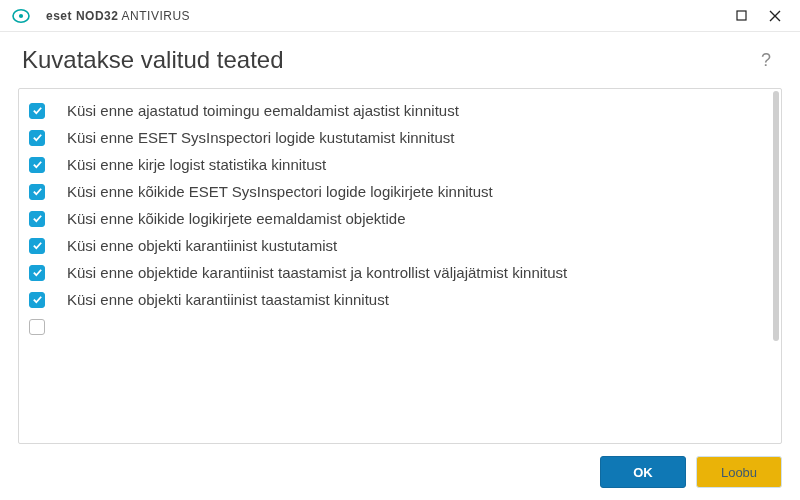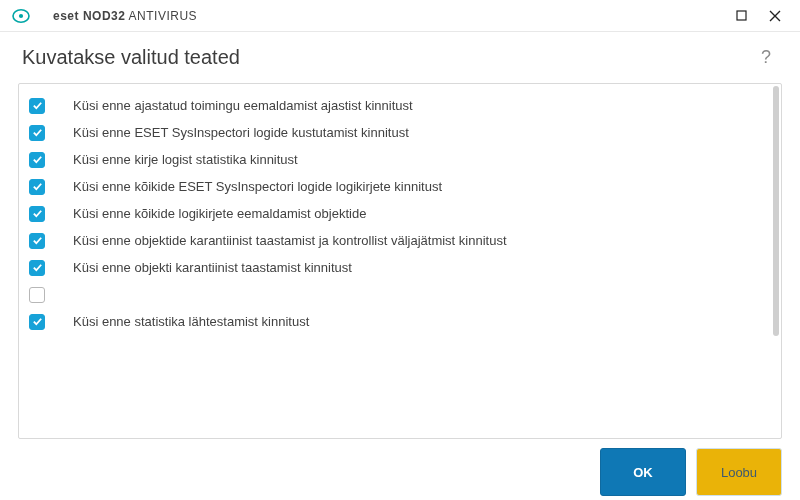--- a/index.html
+++ b/index.html
@@ -14,21 +14,21 @@
   .titlebar {
     display: flex;
     align-items: center;
     height: 32px;
     padding: 0 8px 0 12px;
     border-bottom: 1px solid #e8e8e8;
   }
   .brand {
     display: flex;
     align-items: flex-end;
-    gap: 13px;
+    gap: 6px;
   }
   .brand-logo {
     width: 28px; height: 14px;
     display: inline-flex;
     align-items: center; justify-content: center;
   }
   .brand-text { font-size: 12px; color: #444; letter-spacing: .5px; }
   .brand-text .bold { font-weight: 700; }
   .titlebar-spacer { flex: 1; }
   .win-btn {
@@ -37,21 +37,21 @@
     color: #222;
   }
   .win-btn svg { display: block; }
 
   .header {
     display: flex;
     align-items: center;
     padding: 14px 22px 10px 22px;
   }
   .header h1 {
-    font-size: 20px;
+    font-size: 24px;
     font-weight: 400;
     color: #3d3d3d;
   }
   .header-spacer { flex: 1; }
   .help-btn { color: #8a8a8a; font-size: 18px; width: 24px; text-align: center; }
 
   .list-wrap {
     margin: 4px 18px 0 18px;
     border: 1px solid #d9d9d9;
     border-radius: 2px;
@@ -74,23 +74,23 @@
     position: absolute;
     top: 0; left: 0;
     width: 6px;
     height: 250px;
     background: #cfcfcf;
     border-radius: 3px;
   }
   .row {
     display: flex;
     align-items: center;
-    gap: 28px;
+    gap: 22px;
     padding: 4px 4px 4px 4px;
-    font-size: 13px;
+    font-size: 15px;
     color: #424242;
     min-height: 27px;
   }
   .cb {
     width: 16px; height: 16px;
     border: 1px solid #b7b7b7;
     border-radius: 3px;
     display: inline-flex; align-items: center; justify-content: center;
     flex-shrink: 0;
     background: #fff;
@@ -107,21 +107,21 @@
     bottom: 0; left: 0; right: 0;
     height: 56px;
     display: flex;
     align-items: center;
     justify-content: flex-end;
     gap: 10px;
     padding: 0 18px;
   }
   .btn {
     min-width: 86px;
-    height: 48px;
+    height: 32px;
     border-radius: 3px;
     font-size: 13px;
     display: inline-flex;
     align-items: center; justify-content: center;
     padding: 0 18px;
     cursor: pointer;
   }
   .btn-primary {
     background: #0f78b5;
     border: 1px solid #0f6aa0;
@@ -213,40 +213,40 @@
           </svg>
         </span>
         <span>Küsi enne kõikide logikirjete eemaldamist objektide</span>
       </div>
       <div class="row">
         <span class="cb checked">
           <svg width="11" height="11" viewBox="0 0 12 12">
             <path d="M2 6.2 L4.7 9 L10 3" fill="none" stroke="#fff" stroke-width="2"></path>
           </svg>
         </span>
+        <span>Küsi enne objekti karantiinist kustutamist</span>
+      </div>
+      <div class="row">
+        <span class="cb checked">
+          <svg width="11" height="11" viewBox="0 0 12 12">
+            <path d="M2 6.2 L4.7 9 L10 3" fill="none" stroke="#fff" stroke-width="2"></path>
+          </svg>
+        </span>
         <span>Küsi enne objektide karantiinist taastamist ja kontrollist väljajätmist kinnitust</span>
       </div>
       <div class="row">
         <span class="cb checked">
           <svg width="11" height="11" viewBox="0 0 12 12">
             <path d="M2 6.2 L4.7 9 L10 3" fill="none" stroke="#fff" stroke-width="2"></path>
           </svg>
         </span>
         <span>Küsi enne objekti karantiinist taastamist kinnitust</span>
       </div>
       <div class="row">
         <span class="cb"></span>
-      </div>
-      <div class="row">
-        <span class="cb checked">
-          <svg width="11" height="11" viewBox="0 0 12 12">
-            <path d="M2 6.2 L4.7 9 L10 3" fill="none" stroke="#fff" stroke-width="2"></path>
-          </svg>
-        </span>
-        <span>Küsi enne statistika lähtestamist kinnitust</span>
       </div>
     </div>
   <div class="scrollbar-track">
     <div class="scrollbar-thumb"></div>
   </div>
 </div>
 
 <div class="footer">
   <div class="btn btn-primary">OK</div>
   <div class="btn btn-secondary">Loobu</div>

